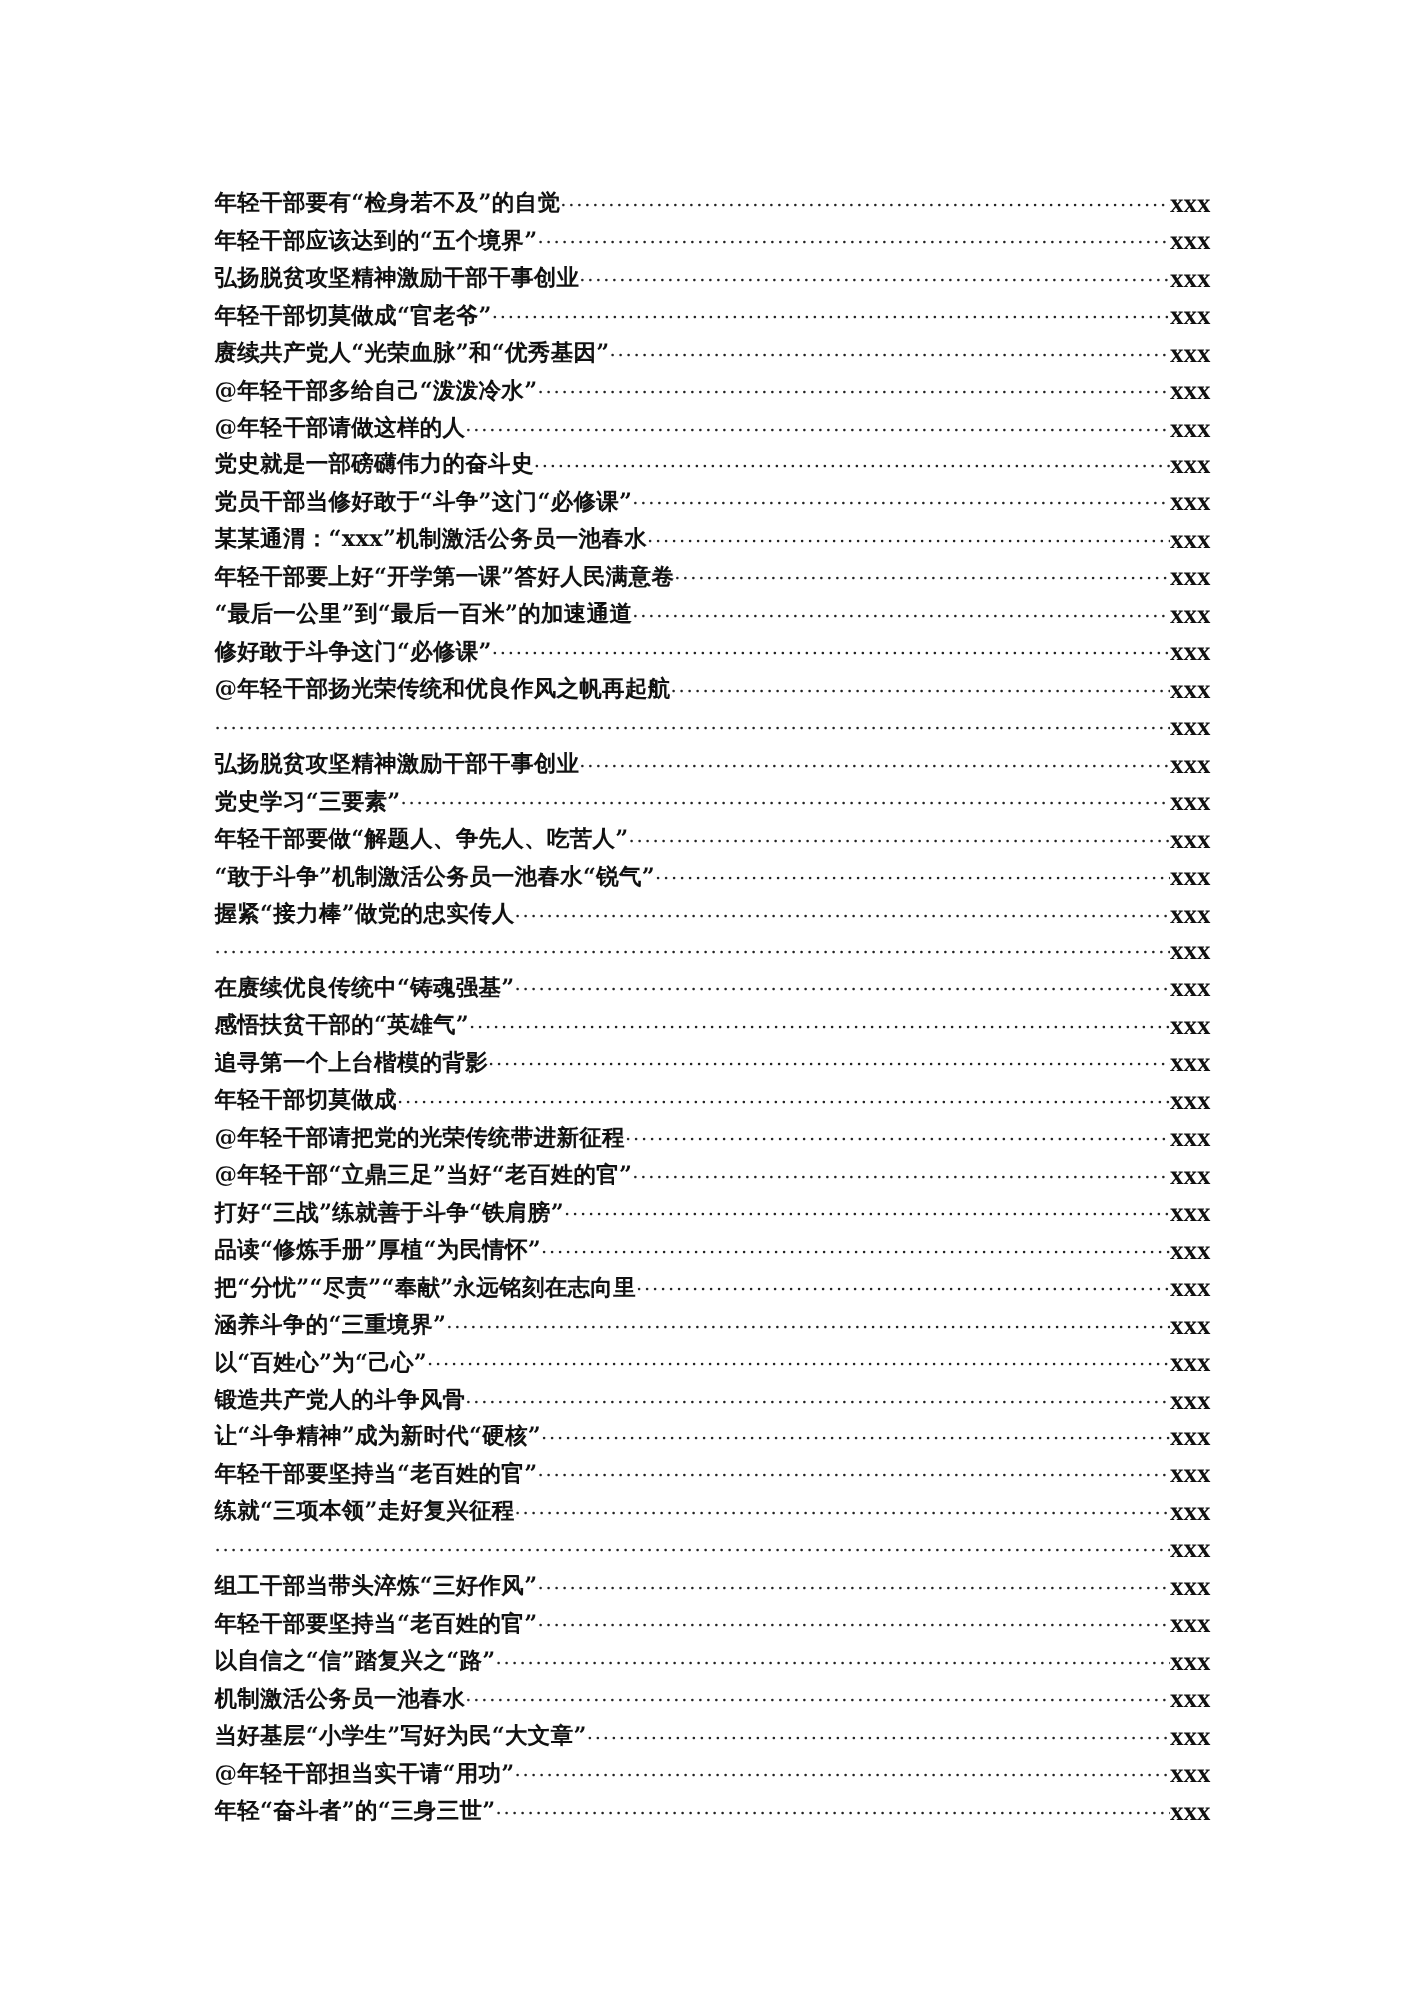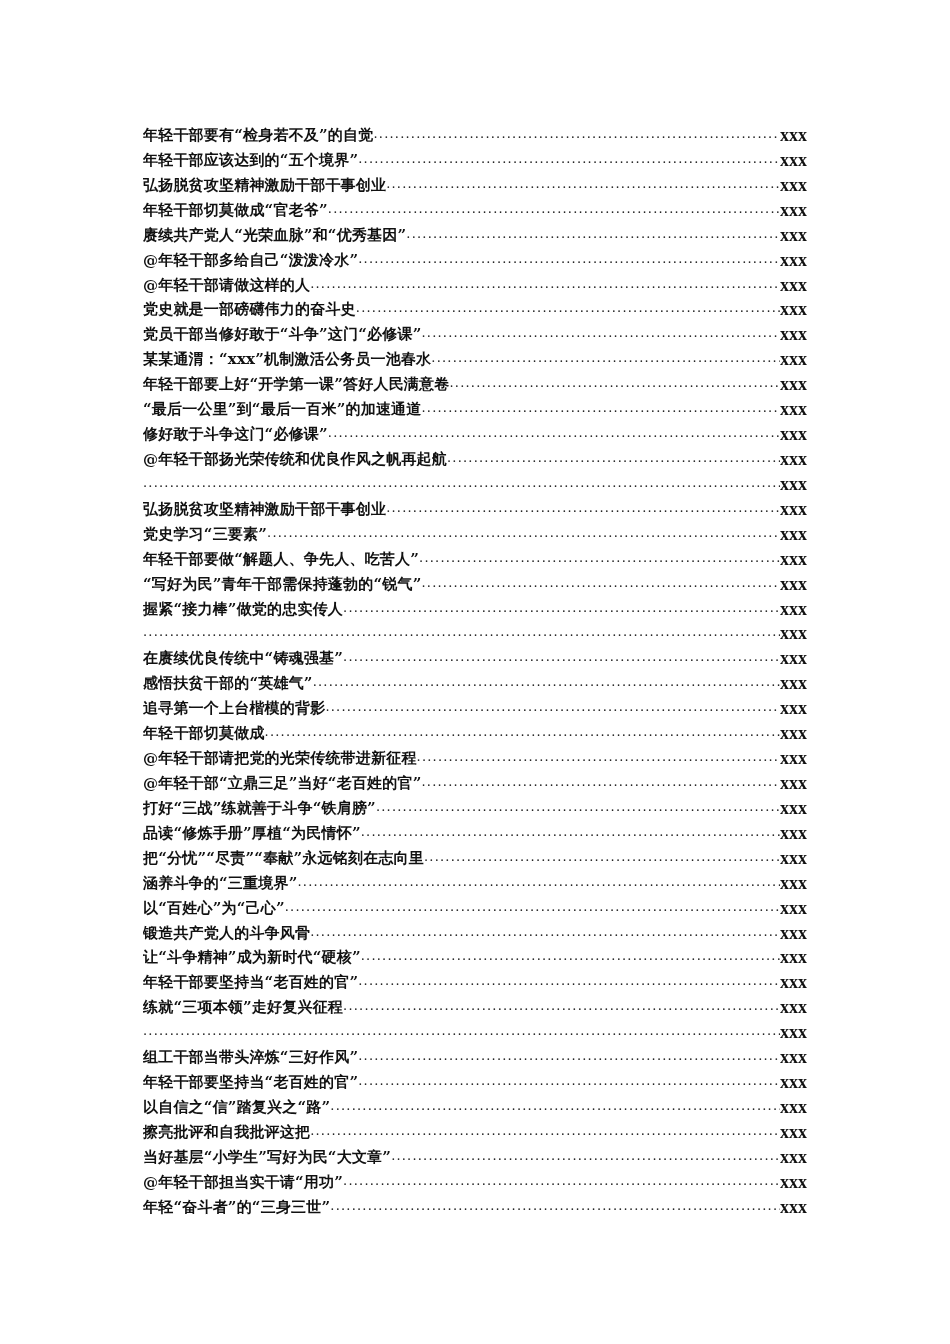--- a/index.html
+++ b/index.html
@@ -148,21 +148,21 @@
     <span class="toc-title">党史学习“三要素”</span>
     <span class="toc-leader"></span>
     <span class="toc-page">xxx</span>
   </li>
     <li class="toc-entry">
     <span class="toc-title">年轻干部要做“解题人、争先人、吃苦人”</span>
     <span class="toc-leader"></span>
     <span class="toc-page">xxx</span>
   </li>
     <li class="toc-entry">
-    <span class="toc-title">“写好为民”青年干部需保持蓬勃的“锐气”</span>
+    <span class="toc-title">“敢于斗争”机制激活公务员一池春水“锐气”</span>
     <span class="toc-leader"></span>
     <span class="toc-page">xxx</span>
   </li>
     <li class="toc-entry">
     <span class="toc-title">握紧“接力棒”做党的忠实传人</span>
     <span class="toc-leader"></span>
     <span class="toc-page">xxx</span>
   </li>
     <li class="toc-entry">
     <span class="toc-leader"></span>
@@ -256,21 +256,21 @@
     <span class="toc-title">年轻干部要坚持当“老百姓的官”</span>
     <span class="toc-leader"></span>
     <span class="toc-page">xxx</span>
   </li>
     <li class="toc-entry">
     <span class="toc-title">以自信之“信”踏复兴之“路”</span>
     <span class="toc-leader"></span>
     <span class="toc-page">xxx</span>
   </li>
     <li class="toc-entry">
-    <span class="toc-title">擦亮批评和自我批评这把</span>
+    <span class="toc-title">机制激活公务员一池春水</span>
     <span class="toc-leader"></span>
     <span class="toc-page">xxx</span>
   </li>
     <li class="toc-entry">
     <span class="toc-title">当好基层“小学生”写好为民“大文章”</span>
     <span class="toc-leader"></span>
     <span class="toc-page">xxx</span>
   </li>
     <li class="toc-entry">
     <span class="toc-title">@年轻干部担当实干请“用功”</span>

